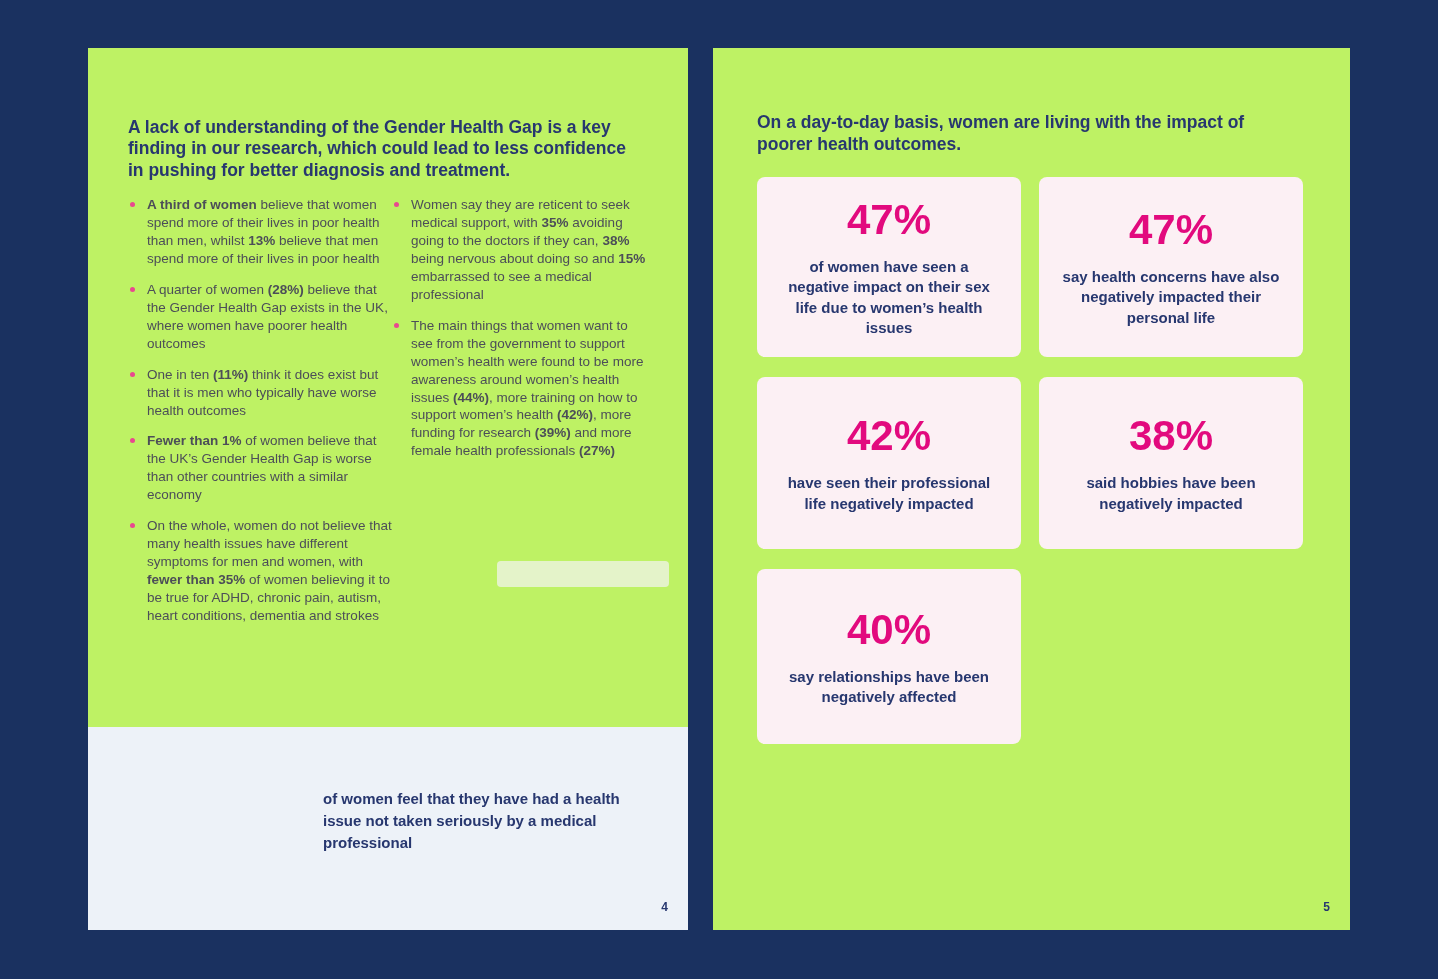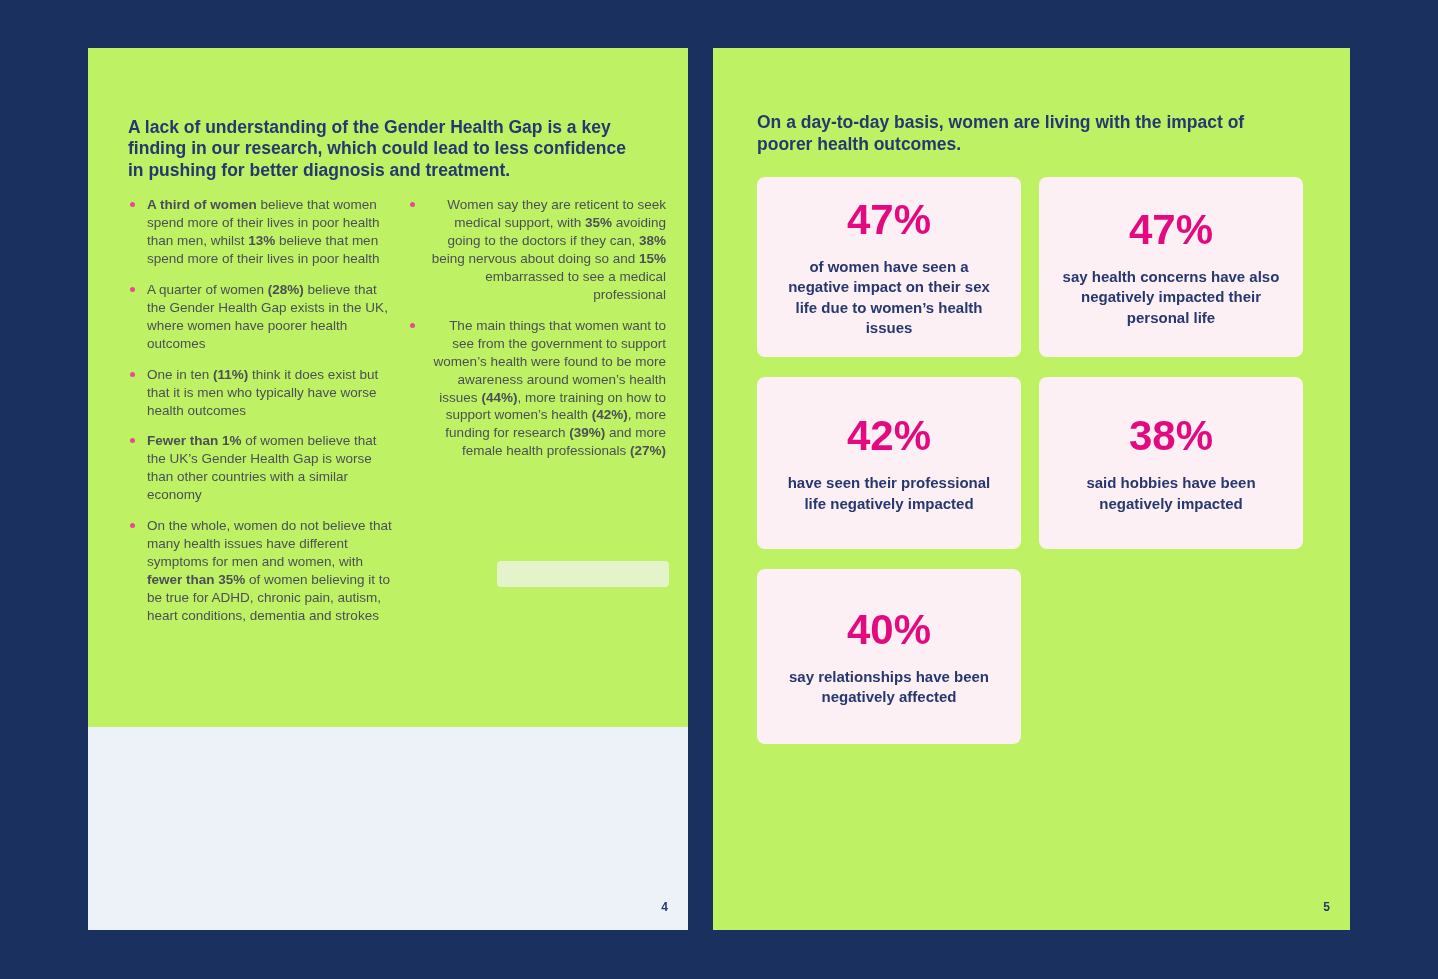--- a/index.html
+++ b/index.html
@@ -10,23 +10,23 @@
   }
   .page { position:absolute; top:48px; height:882px; background:#bef264; }
   .page-left  { left:88px;  width:600px; }
   .page-right { left:713px; width:637px; }
 
   .left-heading {
     position:absolute; left:40px; top:57px; width:510px;
     font-size:17.5px; font-weight:700; line-height:1.23;
     color: var(--navy-text, #27376F);
   }
-  .columns { position:absolute; left:40px; top:148px; width:540px; display:flex; gap:16px; }
+  .columns { position:absolute; left:40px; top:148px; width:540px; display:flex; }
   .col  { width:264px; }
-  .col2 { width:258px;text-align:right; }
+  .col2 { width:258px; }
   ul.bullets {
     list-style:none; margin:0; padding:0;
     font-size:13.5px; line-height:1.33; color: var(--body-text, #4C4E58);
   }
   ul.bullets li { position:relative; padding-left:19px; margin-bottom:13px; }
   ul.bullets li .dot {
     position:absolute; left:2px; top:6px; width:5px; height:5px;
     border-radius:50%; background: var(--bullet-pink, #E8498F);
   }
   ul.bullets b { font-weight:700; }
@@ -96,20 +96,21 @@
       </ul>
     <ul class="bullets col2">
         <li><span class="dot"></span><span>Women say they are reticent to seek medical support, with </span><b>35%</b><span> avoiding going to the doctors if they can, </span><b>38%</b><span> being nervous about doing so and </span><b>15%</b><span> embarrassed to see a medical professional</span></li>
         <li><span class="dot"></span><span>The main things that women want to see from the government to support women’s health were found to be more awareness around women’s health issues </span><b>(44%)</b><span>, more training on how to support women’s health </span><b>(42%)</b><span>, more funding for research </span><b>(39%)</b><span> and more female health professionals </span><b>(27%)</b></li>
       </ul>
   </div>
 
   <div class="ghost-box"></div>
 
   <footer class="bottom-band">
+    <div class="big-stat-text">of women feel that they have had a health issue not taken seriously by a medical professional</div>
     <div class="page-num">4</div>
   </footer>
 </section>
 
 <section class="page page-right">
   <h1 class="right-heading">On a day-to-day basis, women are living with the impact of poorer health outcomes.</h1>
 
   <div class="cards">
       <div class="card">
         <div class="pct">47%</div>

